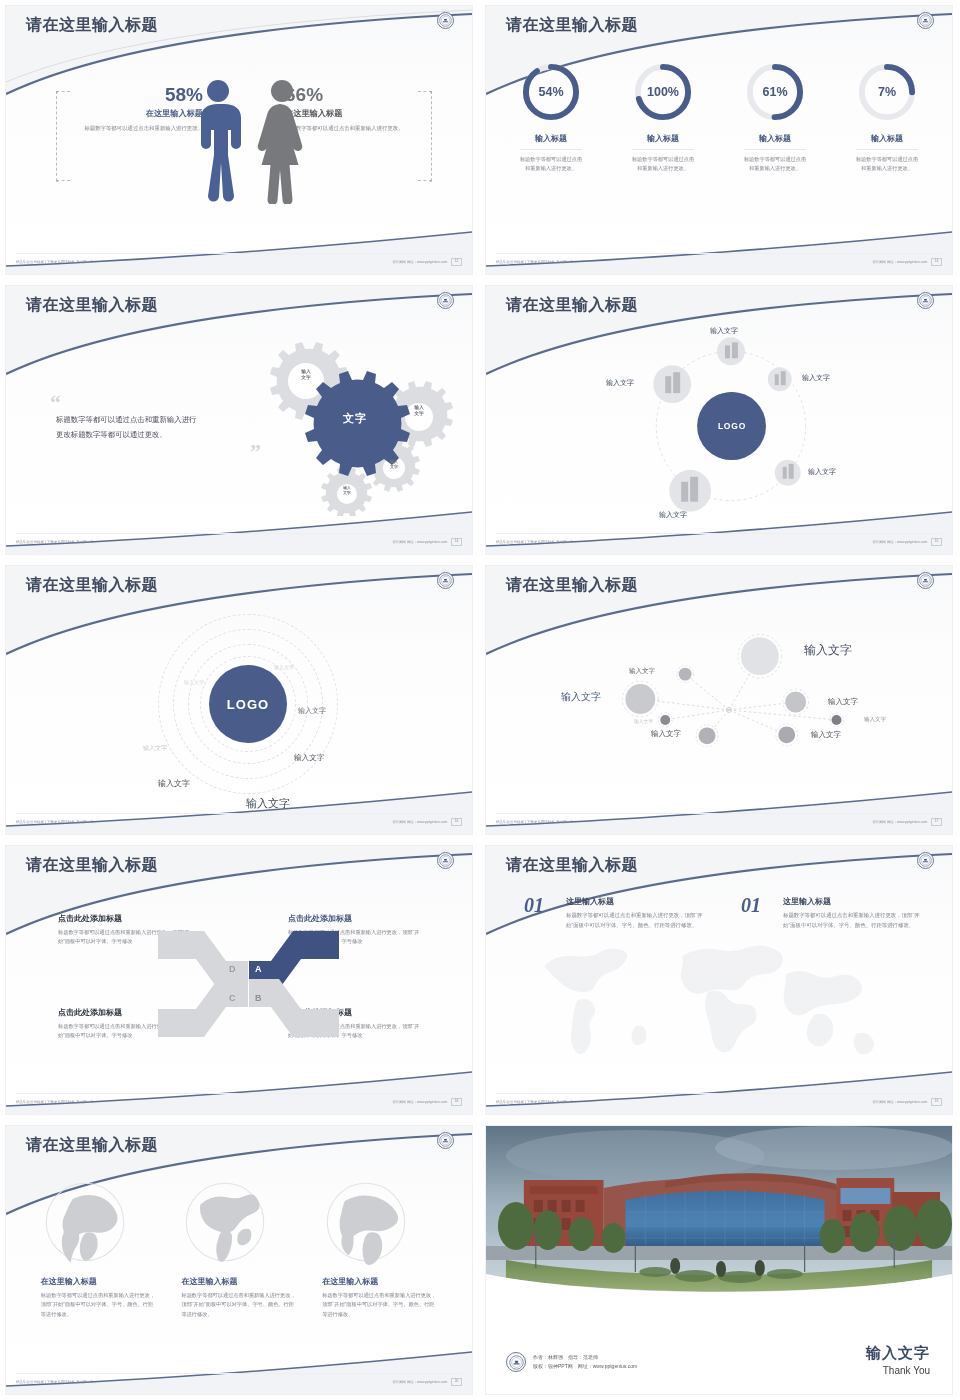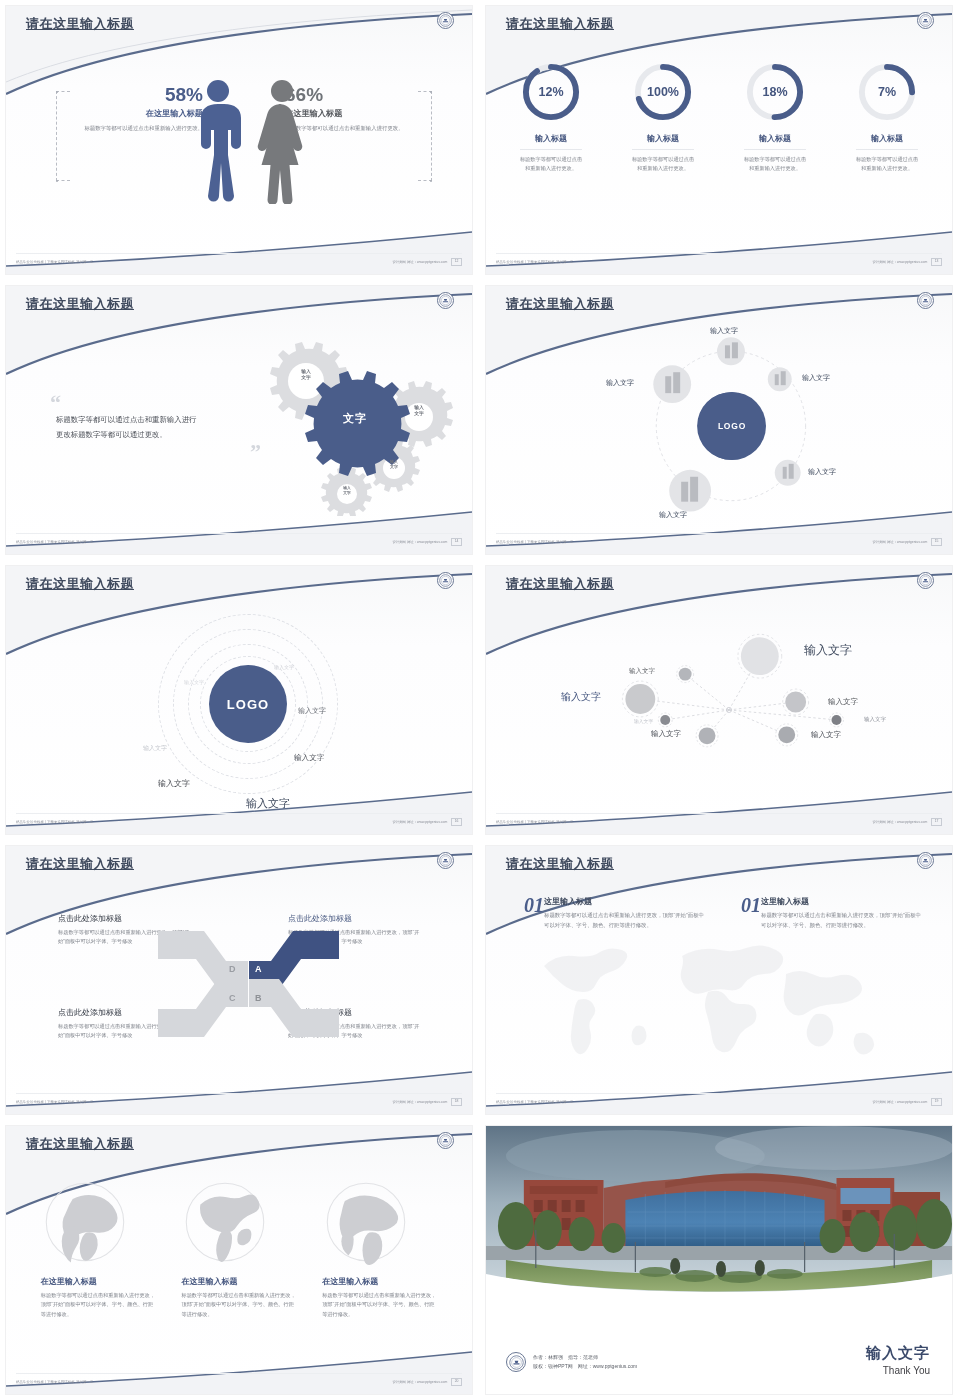--- a/index.html
+++ b/index.html
@@ -24,22 +24,22 @@
   .canvas {
     position:relative;
     width:100%; height:100%;
     background:linear-gradient(180deg,#f7f8f9 0%,#fdfdfe 30%,#ffffff 100%);
     overflow:hidden;
     border:1px solid #f0f0f1;
   }
   
   .s-title {
     position:absolute; left:20px; top:9px;
-    font-size:13px; color:#3f4a5e; font-weight:600;
-    letter-spacing:.5px; white-space:nowrap;text-decoration:underline;
+    font-size:16px; color:#3f4a5e; font-weight:600;
+    letter-spacing:.5px; white-space:nowrap;
   }
   .seal {
     position:absolute; right:18px; top:6px;
     width:17px; height:17px; border-radius:50%;
     border:1px solid #6a7894;
     background:#fbfbfc;
     display:flex; align-items:center; justify-content:center;
   }
   .seal svg { display:block; }
   
@@ -130,28 +130,28 @@
   }
   .r5-lbl { position:absolute; white-space:nowrap; }
 
   
   .net6 { position:absolute; left:0; right:0; top:40px; height:190px; }
   .n6-lbl { position:absolute; white-space:nowrap; }
 
   
   .quad { position:absolute; left:0; right:0; top:45px; height:200px; }
   .q-txt { position:absolute; width:138px; }
-  .q-h { font-size:8px; font-weight:400; margin-bottom:4px; }
+  .q-h { font-size:8px; font-weight:700; margin-bottom:4px; }
   .q-b { font-size:5.2px; color:#7e828a; line-height:1.75; }
   .arrows { position:absolute; left:150px; top:28px; width:185px; height:130px; }
   .arr-lbl { position:absolute; font-size:9px; font-weight:700; }
 
   
   .map-bg { position:absolute; left:0; right:0; top:80px; height:165px; opacity:.5; }
-  .num-blk { position:absolute; top:50px; width:185px; display:flex; gap:0; }
+  .num-blk { position:absolute; top:50px; width:185px; display:flex; gap:22px; }
   .num-blk.one { left:38px; }
   .num-blk.two { left:255px; }
   .big-num {
     font-size:20px; font-weight:700; color:#4a5d8a;
     font-style:italic; line-height:.95; font-family:"Liberation Serif", serif;
   }
   .nb-h { font-size:8px; font-weight:700; color:#3f4a5e; }
   .nb-b { font-size:5.4px; color:#7e828a; line-height:1.8; margin-top:4px; }
 
   
@@ -253,21 +253,21 @@
           </svg>
       </div>
 
       <div class="donuts">
         <div class="donut-col">
           <div class="donut">
             <svg width="62" height="62" viewBox="0 0 42 42">
               <circle cx="21" cy="21" r="17" fill="none" stroke="#e7e9ed" stroke-width="4"></circle>
               <circle cx="21" cy="21" r="17" fill="none" stroke="#4a5d8a" stroke-width="4" stroke-dasharray="96.1 106.8" stroke-dashoffset="0" stroke-linecap="round" transform="rotate(-90 21 21)"></circle>
             </svg>
-            <div class="val">12%</div>
+            <div class="val">54%</div>
           </div>
           <div class="dn-h">输入标题</div>
           <div class="dn-rule"></div>
           <div class="dn-b">标题数字等都可以通过点击和重新输入进行更改。</div>
         </div>
         <div class="donut-col">
           <div class="donut">
             <svg width="62" height="62" viewBox="0 0 42 42">
               <circle cx="21" cy="21" r="17" fill="none" stroke="#e7e9ed" stroke-width="4"></circle>
               <circle cx="21" cy="21" r="17" fill="none" stroke="#4a5d8a" stroke-width="4" stroke-dasharray="74.8 128.1" stroke-dashoffset="0" stroke-linecap="round" transform="rotate(-90 21 21)"></circle>
@@ -277,21 +277,21 @@
           <div class="dn-h">输入标题</div>
           <div class="dn-rule"></div>
           <div class="dn-b">标题数字等都可以通过点击和重新输入进行更改。</div>
         </div>
         <div class="donut-col">
           <div class="donut">
             <svg width="62" height="62" viewBox="0 0 42 42">
               <circle cx="21" cy="21" r="17" fill="none" stroke="#e7e9ed" stroke-width="4"></circle>
               <circle cx="21" cy="21" r="17" fill="none" stroke="#4a5d8a" stroke-width="4" stroke-dasharray="53.4 149.5" stroke-dashoffset="0" stroke-linecap="round" transform="rotate(-90 21 21)"></circle>
             </svg>
-            <div class="val">18%</div>
+            <div class="val">61%</div>
           </div>
           <div class="dn-h">输入标题</div>
           <div class="dn-rule"></div>
           <div class="dn-b">标题数字等都可以通过点击和重新输入进行更改。</div>
         </div>
         <div class="donut-col">
           <div class="donut">
             <svg width="62" height="62" viewBox="0 0 42 42">
               <circle cx="21" cy="21" r="17" fill="none" stroke="#e7e9ed" stroke-width="4"></circle>
               <circle cx="21" cy="21" r="17" fill="none" stroke="#4a5d8a" stroke-width="4" stroke-dasharray="26.7 176.2" stroke-dashoffset="0" stroke-linecap="round" transform="rotate(-90 21 21)"></circle>

